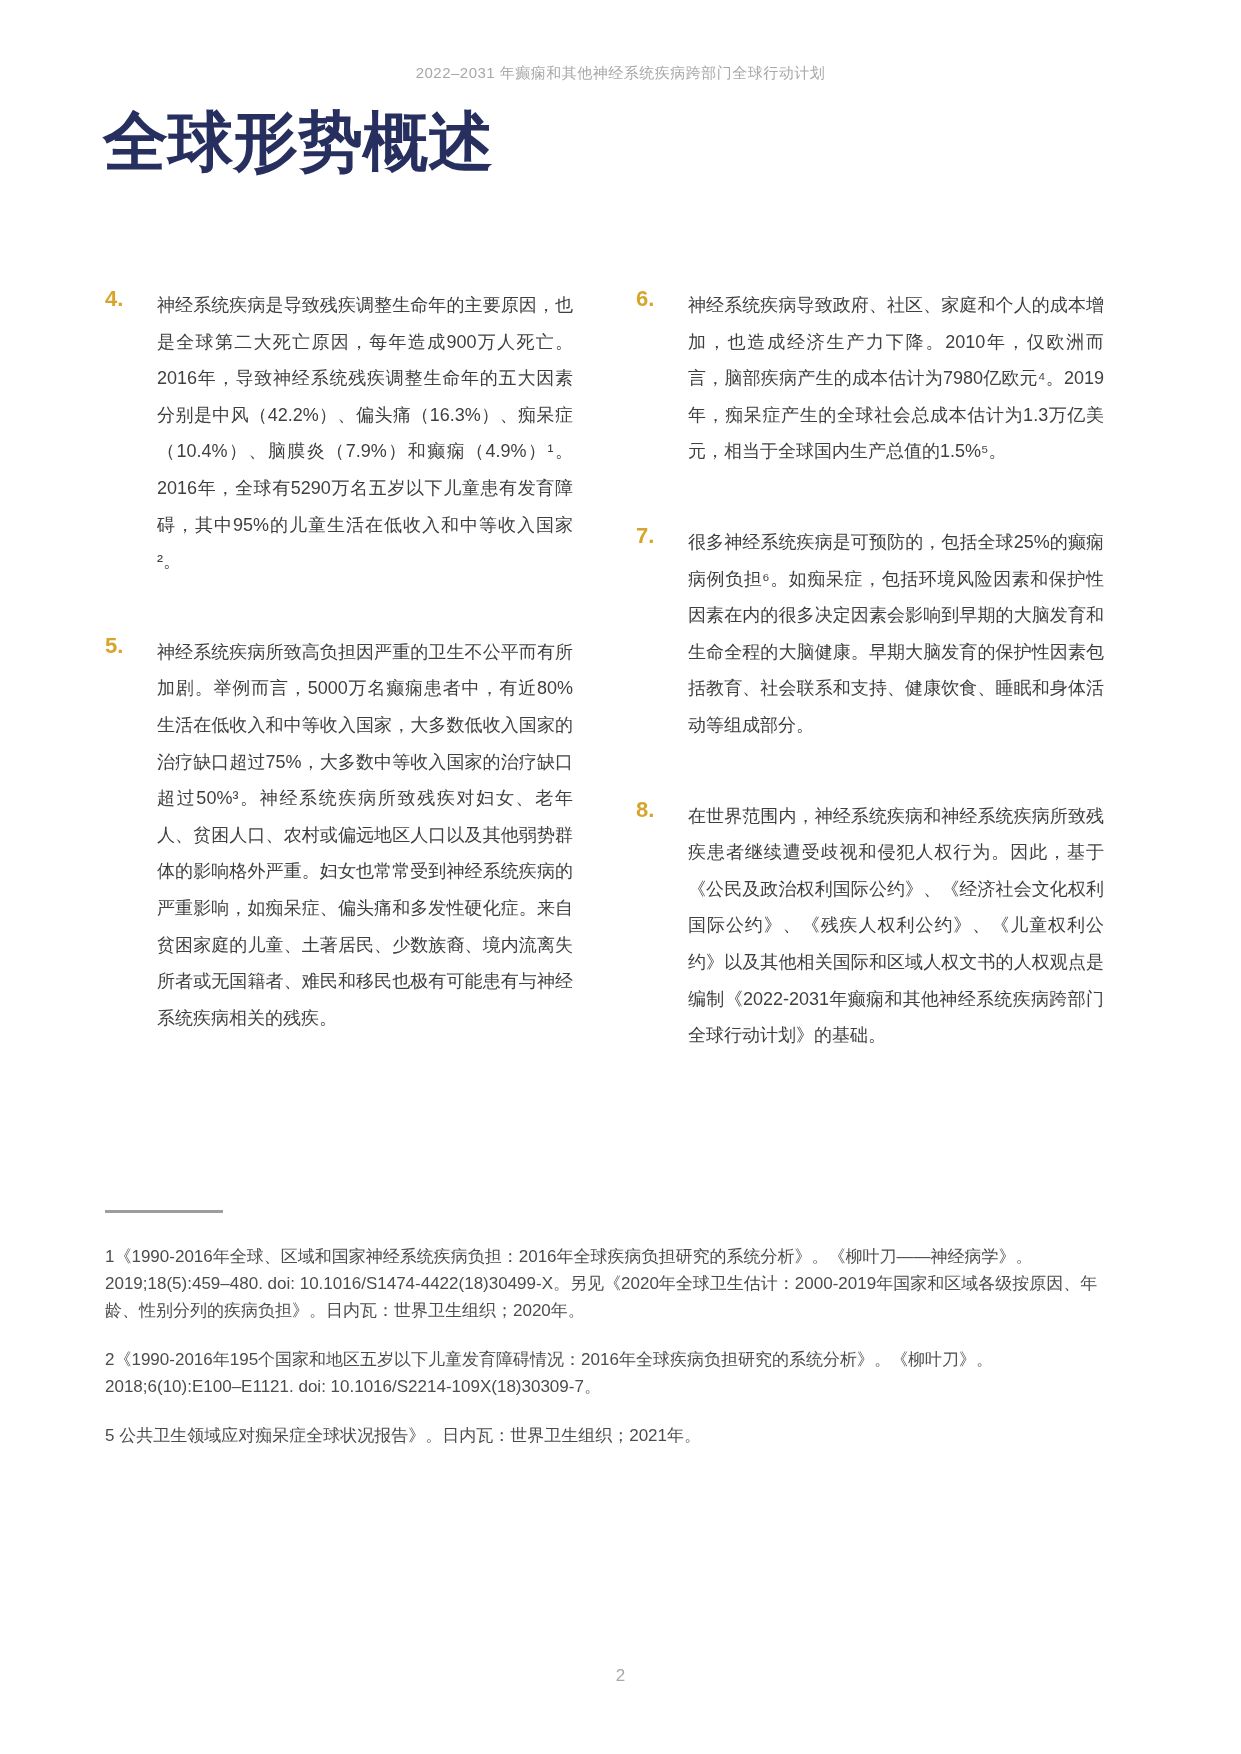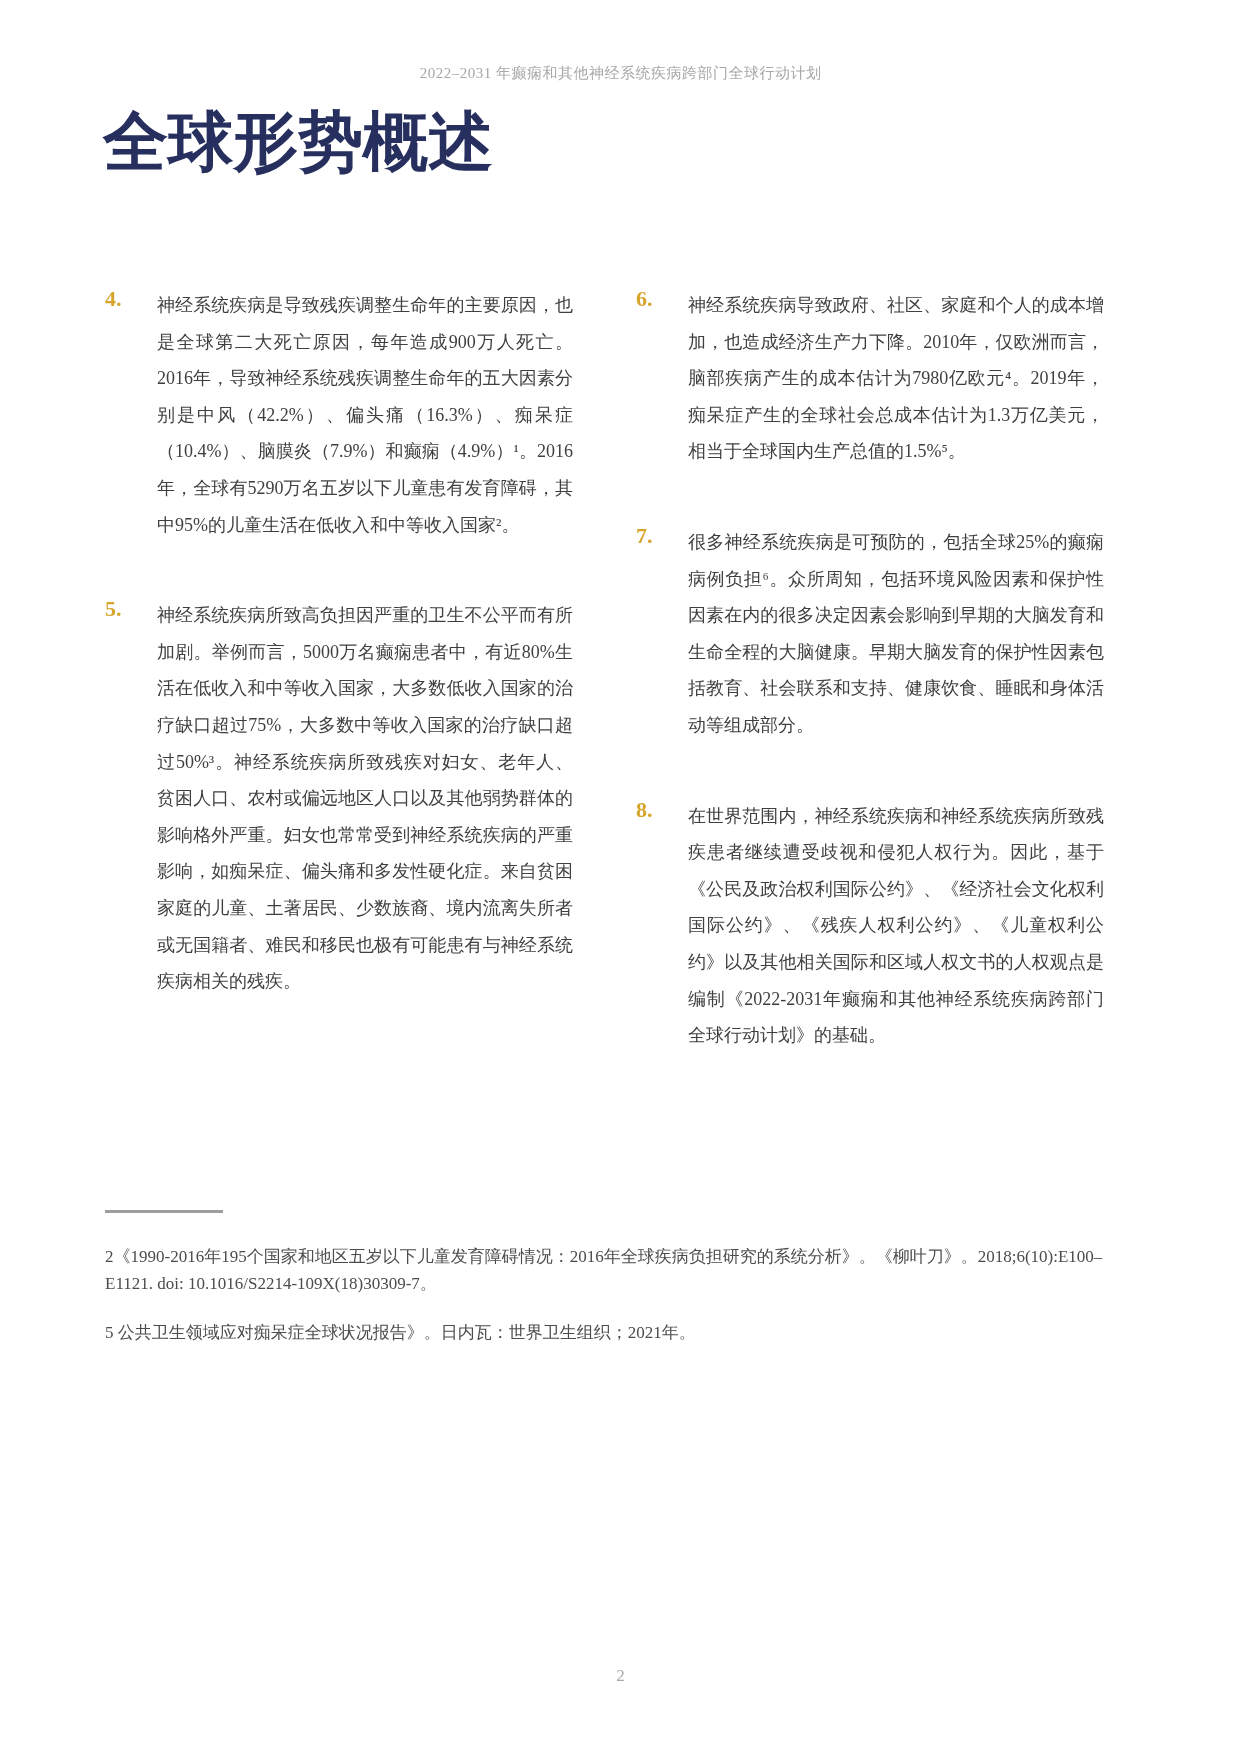--- a/index.html
+++ b/index.html
@@ -1,21 +1,21 @@
 <!DOCTYPE html>
 <html lang="zh" style="--navy: #262f5d; --gold: #d7a52c; --body-text: #3f3f41; --muted: #a8a8ab; --footnote-text: #4c4c4e; --divider: #9d9d9c;"><head>
 <meta charset="utf-8">
 <style>
   html, body { margin: 0; padding: 0; background: #ffffff; }
   .page {
     position: relative;
     width: 1241px;
     height: 1726px;
     background: #ffffff;
-    font-family: Liberation Serif, serif;
+    font-family: Liberation Sans, sans-serif;
     overflow: hidden;
   }
   .running-header {
     position: absolute;
     top: 64px; left: 0; right: 0;
     text-align: center;
     font-size: 15px;
     letter-spacing: 0.5px;
     color: var(--muted, #a8a8ab);
   }
@@ -104,32 +104,33 @@
     </div>
     <div class="col">
 
       <div class="item">
         <span class="num">6.</span>
         <p class="itext">神经系统疾病导致政府、社区、家庭和个人的成本增加，也造成经济生产力下降。2010年，仅欧洲而言，脑部疾病产生的成本估计为7980亿欧元⁴。2019年，痴呆症产生的全球社会总成本估计为1.3万亿美元，相当于全球国内生产总值的1.5%⁵。</p>
       </div>
 
       <div class="item">
         <span class="num">7.</span>
-        <p class="itext">很多神经系统疾病是可预防的，包括全球25%的癫痫病例负担⁶。众所周知，包括环境风险因素和保护性因素在内的很多决定因素会影响到早期的大脑发育和生命全程的大脑健康。早期大脑发育的保护性因素包括教育、社会联系和支持、健康饮食、睡眠和身体活动等组成部分。</p>
+        <p class="itext">很多神经系统疾病是可预防的，包括全球25%的癫痫病例负担⁶。如痴呆症，包括环境风险因素和保护性因素在内的很多决定因素会影响到早期的大脑发育和生命全程的大脑健康。早期大脑发育的保护性因素包括教育、社会联系和支持、健康饮食、睡眠和身体活动等组成部分。</p>
       </div>
 
       <div class="item">
         <span class="num">8.</span>
         <p class="itext">在世界范围内，神经系统疾病和神经系统疾病所致残疾患者继续遭受歧视和侵犯人权行为。因此，基于《公民及政治权利国际公约》、《经济社会文化权利国际公约》、《残疾人权利公约》、《儿童权利公约》以及其他相关国际和区域人权文书的人权观点是编制《2022-2031年癫痫和其他神经系统疾病跨部门全球行动计划》的基础。</p>
       </div>
 
     </div>
   </div>
 
   <div class="footnotes">
     <div class="divider"></div>
+    <p class="fn">1《1990-2016年全球、区域和国家神经系统疾病负担：2016年全球疾病负担研究的系统分析》。《柳叶刀——神经病学》。2019;18(5):459–480. doi: 10.1016/S1474-4422(18)30499-X。另见《2020年全球卫生估计：2000-2019年国家和区域各级按原因、年龄、性别分列的疾病负担》。日内瓦：世界卫生组织；2020年。</p>
     <p class="fn">2《1990-2016年195个国家和地区五岁以下儿童发育障碍情况：2016年全球疾病负担研究的系统分析》。《柳叶刀》。2018;6(10):E100–E1121. doi: 10.1016/S2214-109X(18)30309-7。</p>
     <p class="fn">5  公共卫生领域应对痴呆症全球状况报告》。日内瓦：世界卫生组织；2021年。</p>
   </div>
 
   <div class="page-number">2</div>
 
 </div>
 
 </body></html>

